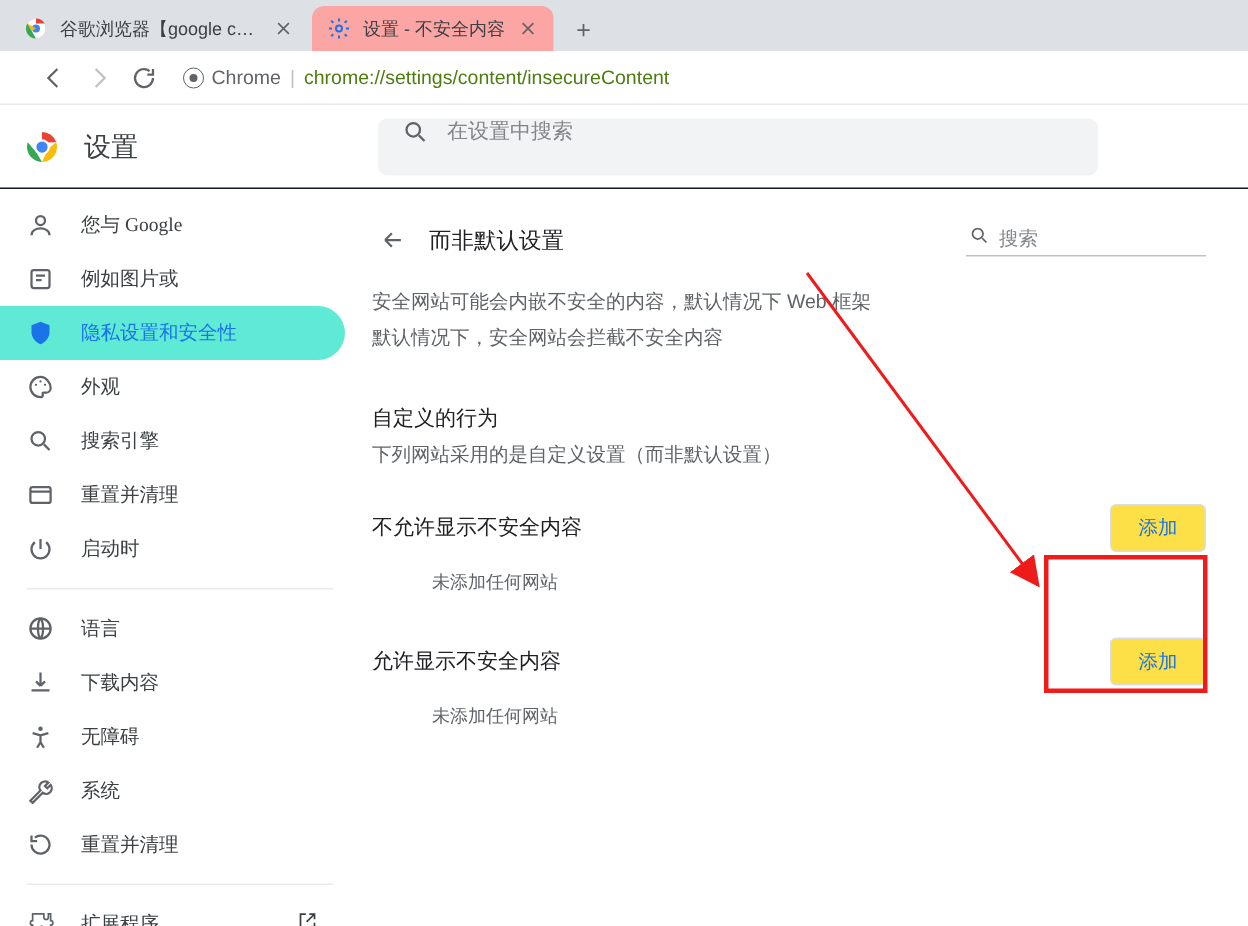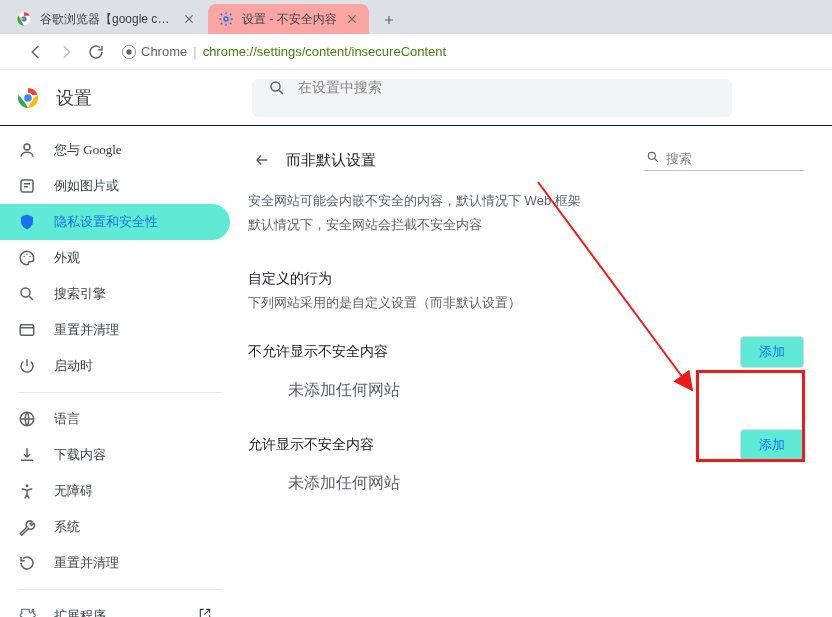--- a/index.html
+++ b/index.html
@@ -50,22 +50,22 @@
     .mini-search .lbl { color: #80868b; flex:1; }
 
     .desc { color: #5f6368; font-size: 13px; margin: 10px 0 6px 0; }
     .desc2 { color: #5f6368; font-size: 13px; margin-bottom: 18px; }
 
     .subhead { font-size: 14px; color: #202124; margin-bottom: 6px; }
     .subdesc { font-size: 13px; color: #5f6368; margin-bottom: 24px; }
 
     .row { display: flex; align-items: center; justify-content: space-between; margin-bottom: 12px; }
     .row-title { font-size: 14px; color: #202124; }
-    .btn-outline { border: 1px solid #dadce0; background: #5eead4; color: #1a73e8; padding: 6px 18px; border-radius: 4px; font-size: 13px; }
-    .empty { font-size: 16px; color: #5f6368; margin: 12px 0 28px 40px; }
+    .btn-outline { border: 1px solid #dadce0; background: #fde047; color: #1a73e8; padding: 6px 18px; border-radius: 4px; font-size: 13px; }
+    .empty { font-size: 12px; color: #5f6368; margin: 12px 0 28px 40px; }
 
     
     .annot-box { position: absolute; border: 3px solid #ef1b1b; pointer-events: none; }
     .arrow-svg { position: absolute; pointer-events: none; }
   </style>
 </head>
 <body>
 
 <div class="tab-strip">
   <div class="tab">

